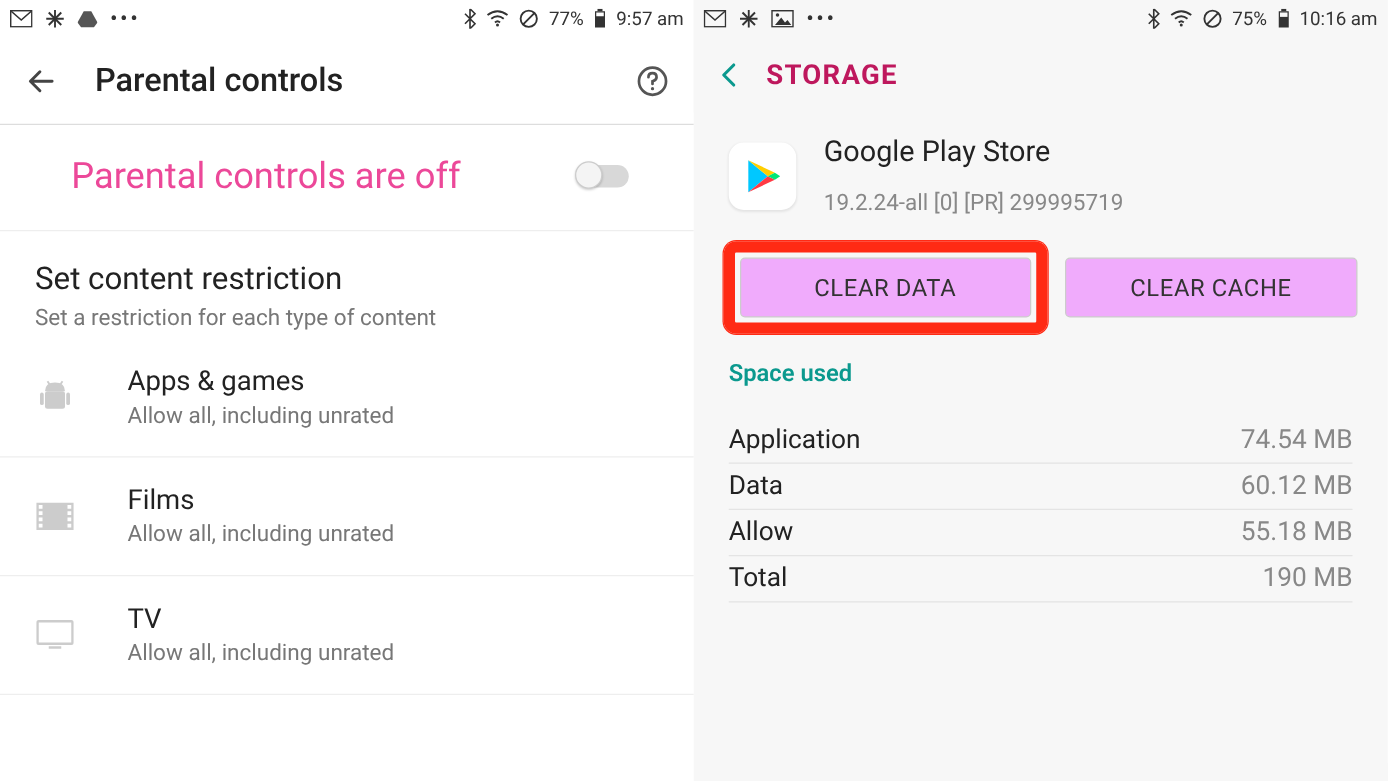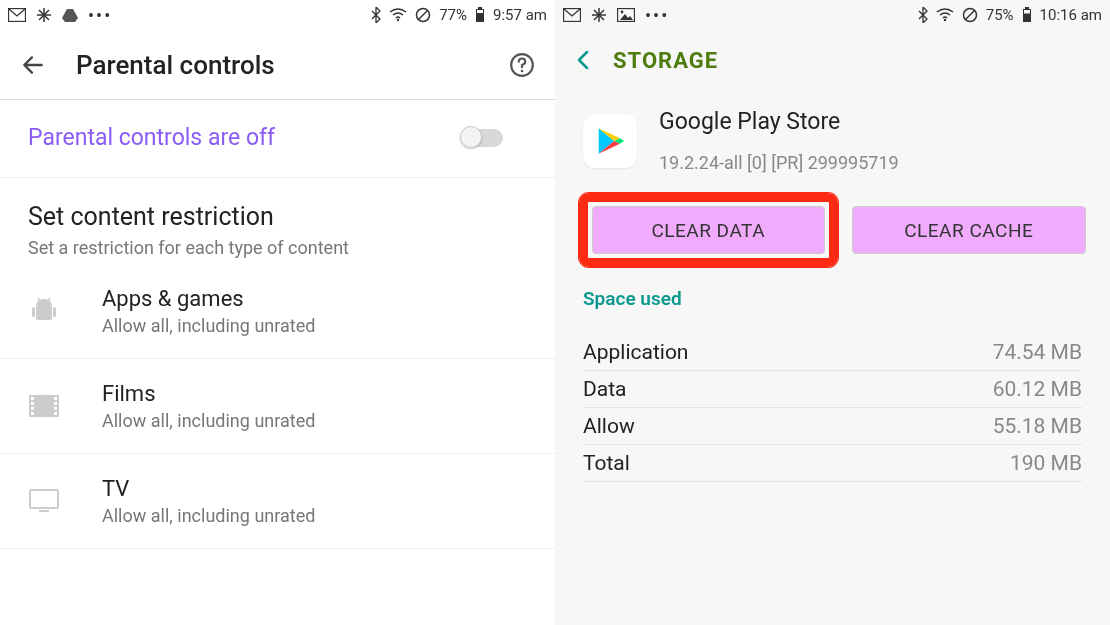--- a/index.html
+++ b/index.html
@@ -49,22 +49,23 @@
   .section {
     padding: 24px 28px 26px 28px;
     border-bottom: 1.5px solid #eee;
   }
   .toggle-row {
     display: flex;
     align-items: center;
     justify-content: space-between;
   }
   .toggle-row .label {
-    font-size: 23px;
-    color: #8b5cf6;
+    font-size: 29px;
+    color: #ec4899;
+    margin-left: 29px;
   }
   .toggle {
     width: 42px;
     height: 18px;
     background: #d8d8d8;
     border-radius: 12px;
     position: relative;
     margin-right: 24px;
   }
   .toggle .knob {
@@ -116,21 +117,21 @@
     display: flex;
     align-items: center;
     padding: 0 20px;
     gap: 22px;
     background: #f7f7f7;
   }
   .appbar-right .title {
     font-size: 22px;
     font-weight: 700;
     letter-spacing: 1px;
-    color: #4d7c0f;
+    color: #be185d;
   }
   .appinfo {
     display: flex;
     gap: 22px;
     padding: 18px 28px 6px 28px;
     align-items: center;
   }
   .appinfo .icon-wrap {
     width: 54px; height: 54px;
     background: #fff;

